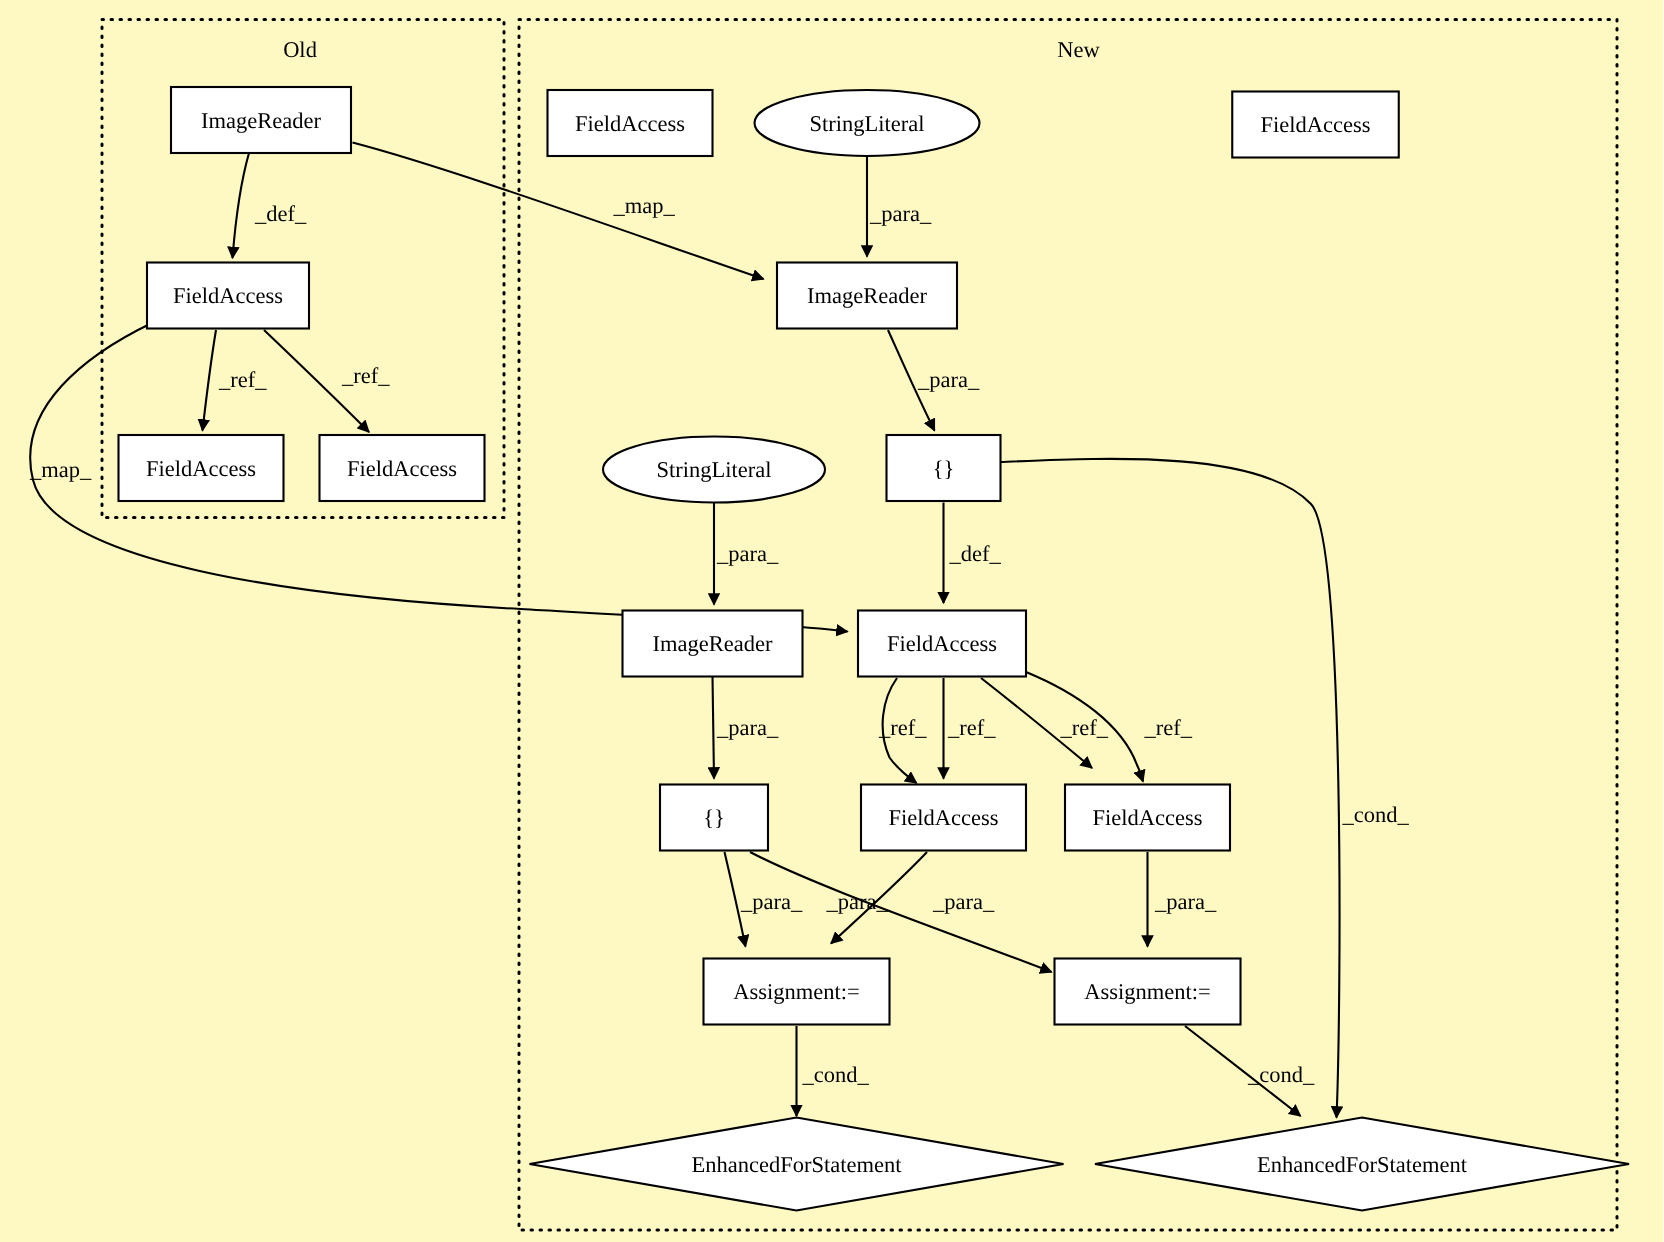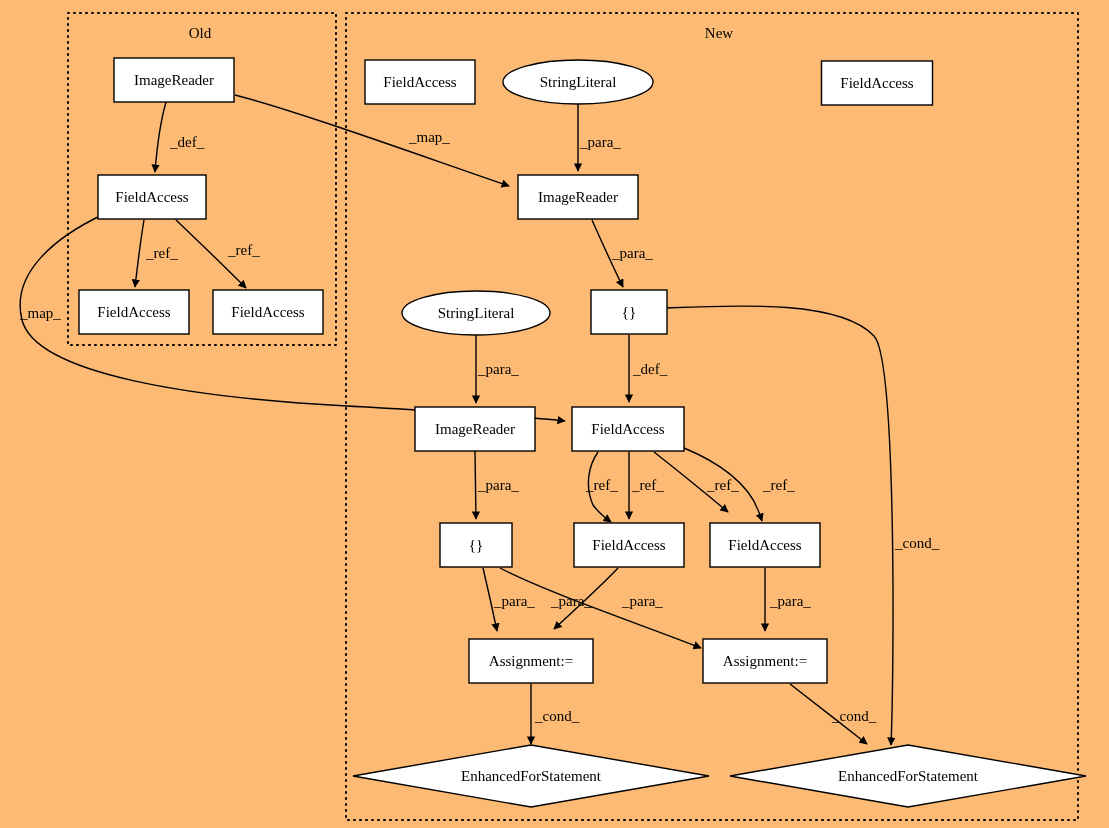--- a/index.html
+++ b/index.html
@@ -4,21 +4,21 @@
 <style>
   html, body {
     margin: 0;
     padding: 0;
     background: #ffffff;
   }
   #stage {
     position: relative;
     width: 1109px;
     height: 828px;
-    background: #fdba74;
+    background: #fef9c3;
     font-family: "Liberation Serif", "DejaVu Serif", serif;
     overflow: hidden;
   }
   svg#graph {
     position: absolute;
     left: 0;
     top: 0;
     width: 1109px;
     height: 828px;
   }

